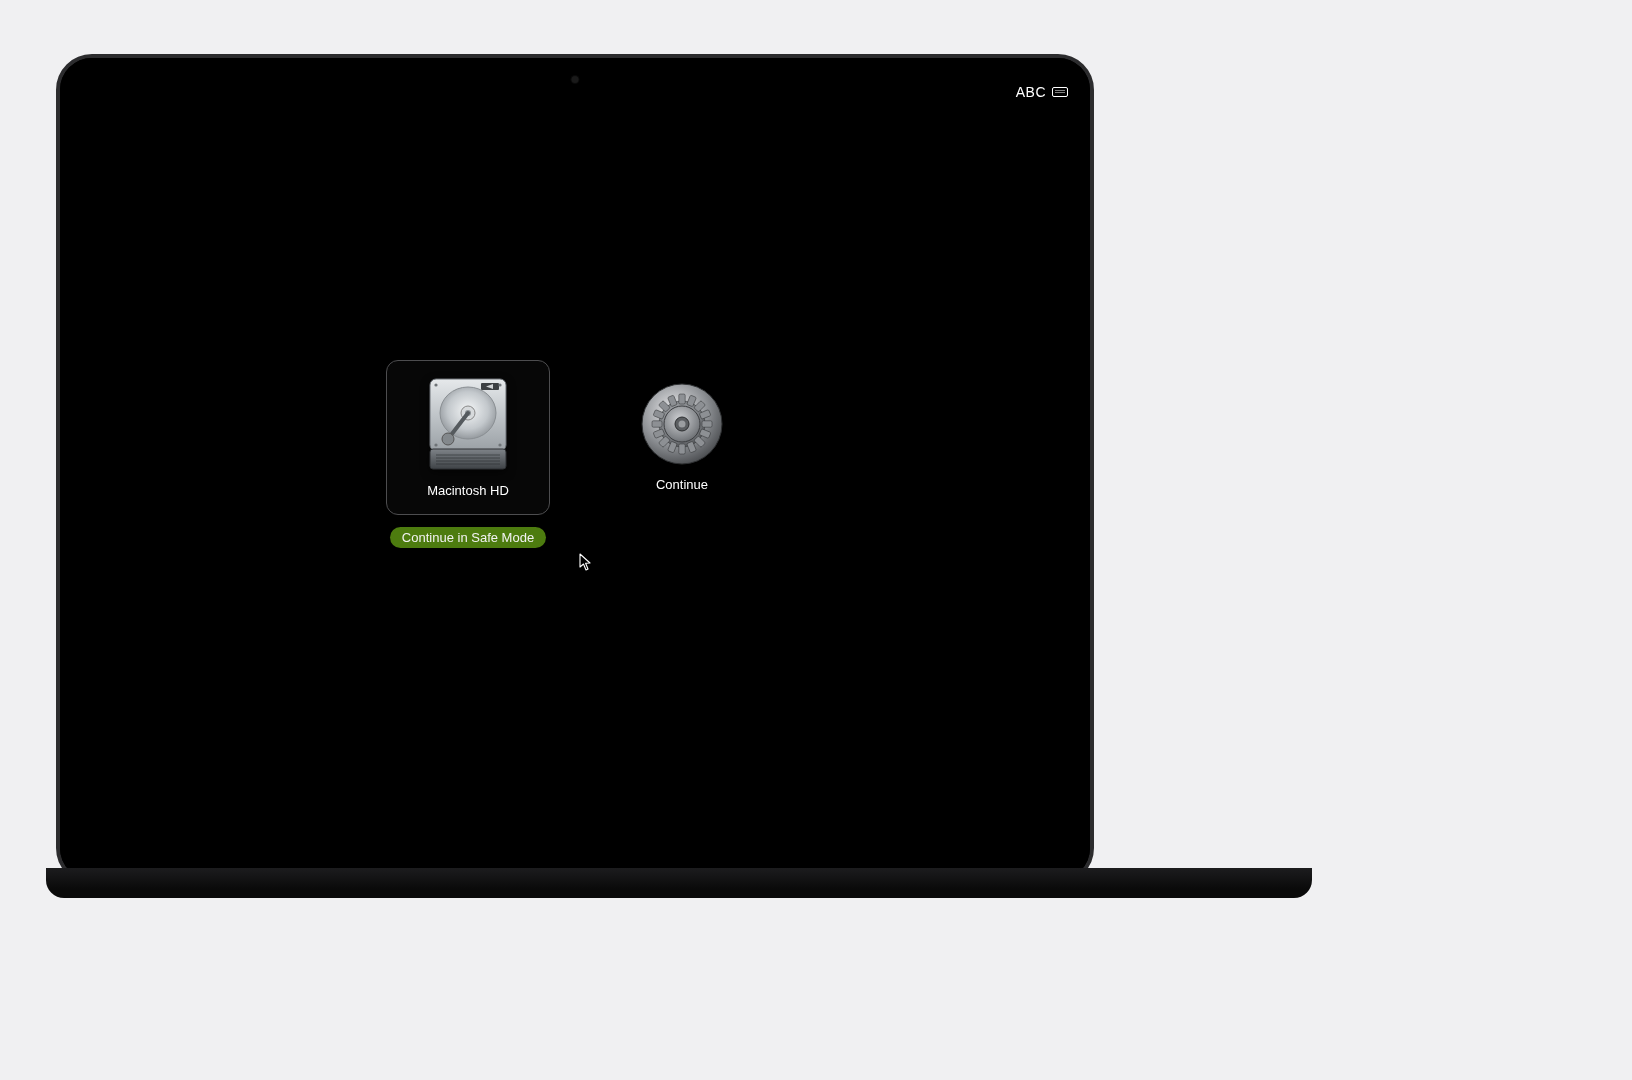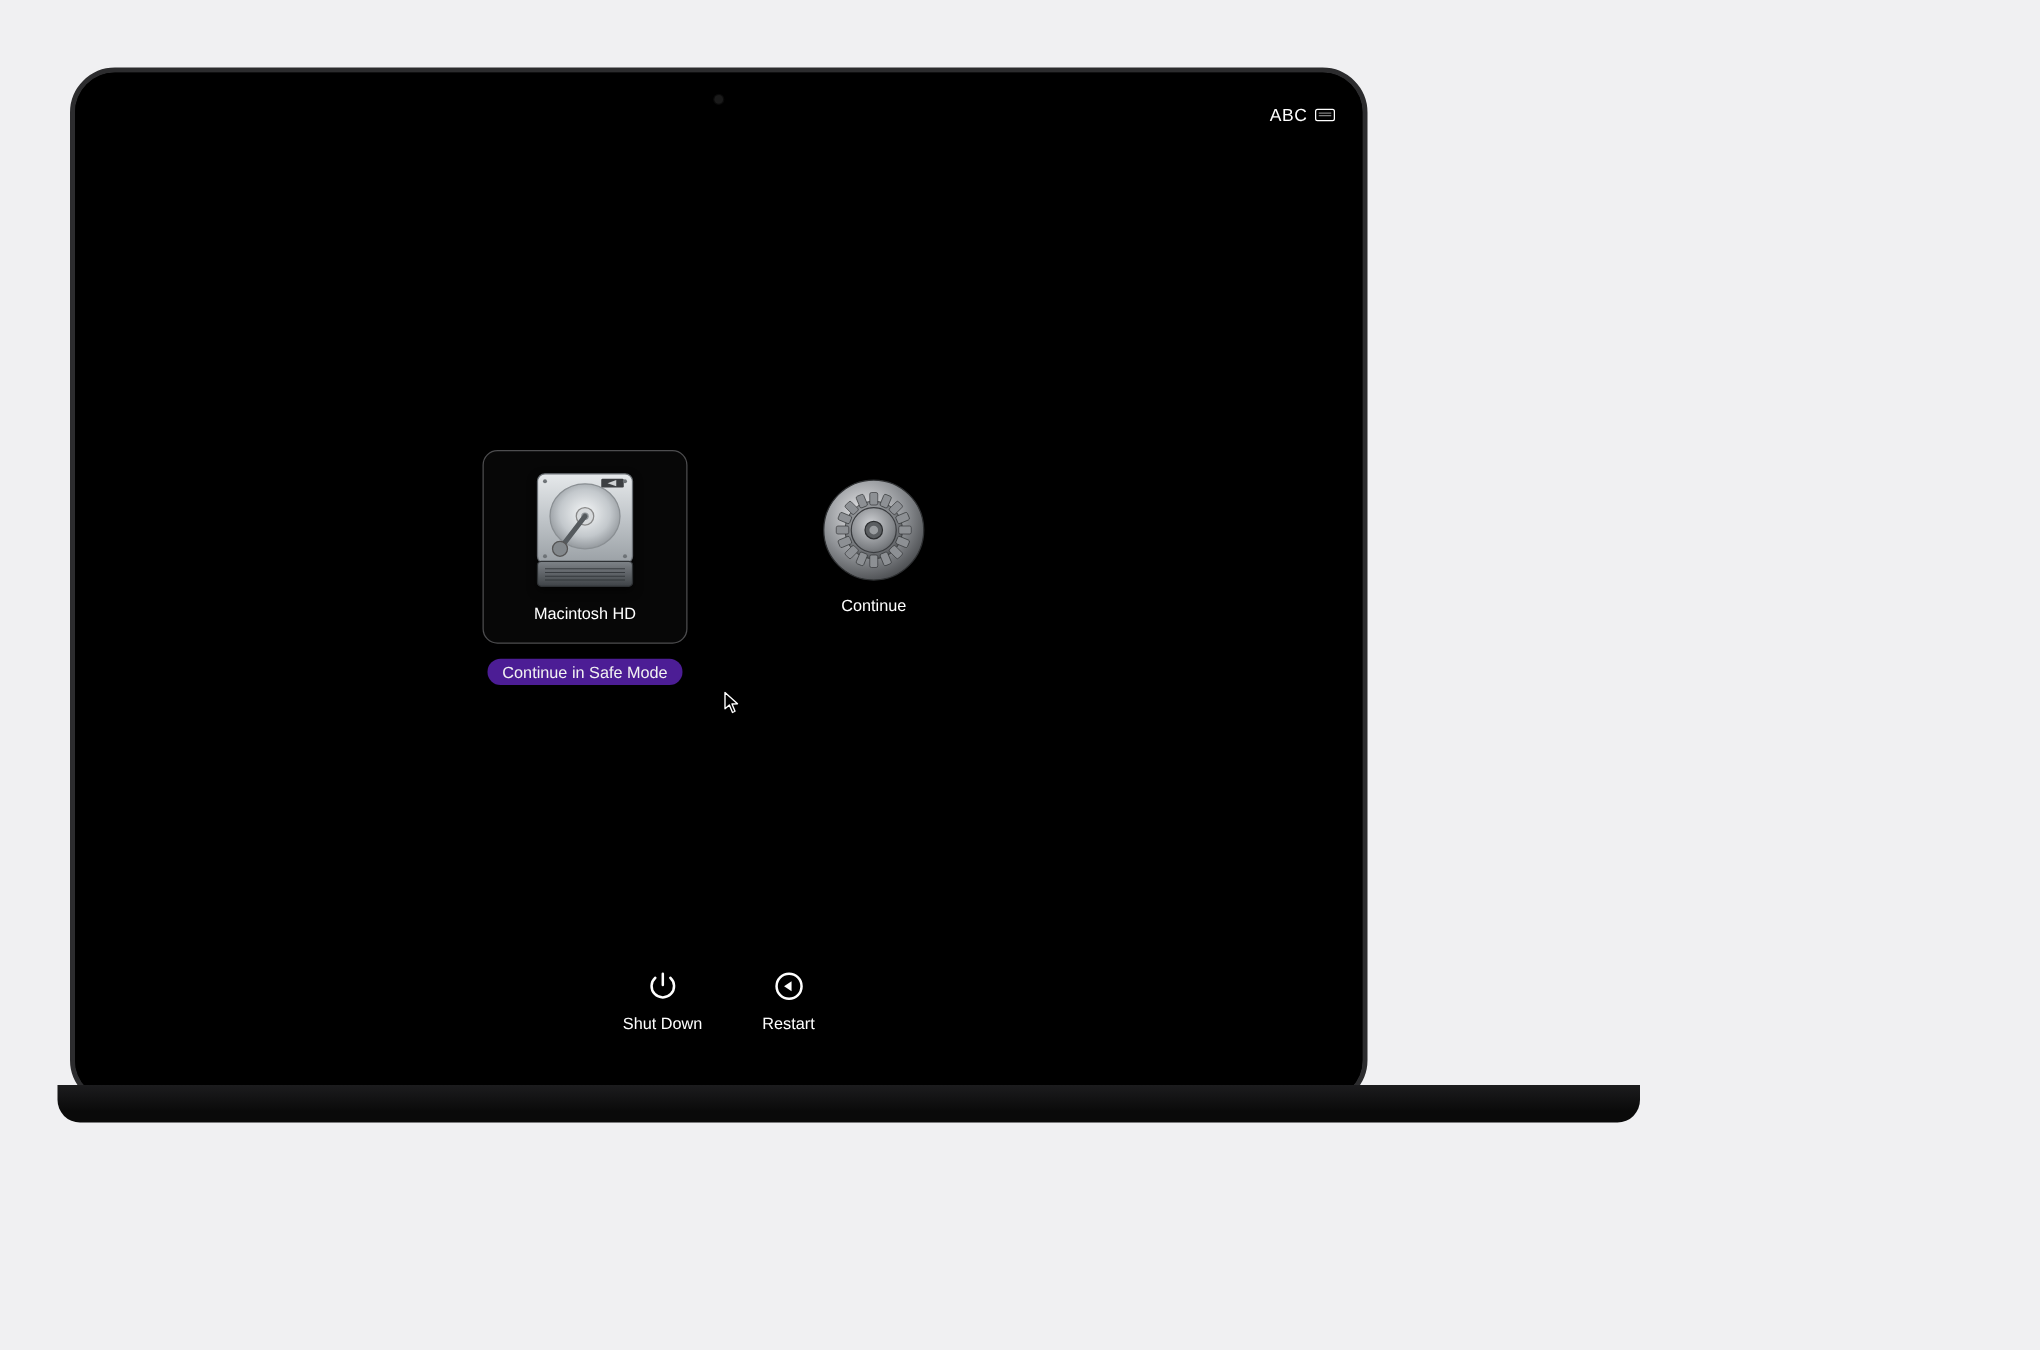--- a/index.html
+++ b/index.html
@@ -85,21 +85,20 @@
       display: flex;
       gap: 50px;
       align-items: flex-start;
     }
     
     .boot-option {
       display: flex;
       flex-direction: column;
       align-items: center;
       cursor: pointer;
-      margin-left: 17px;
     }
     
     .option-tile {
       width: 164px;
       height: 155px;
       border-radius: 12px;
       display: flex;
       flex-direction: column;
       align-items: center;
       justify-content: center;
@@ -131,21 +130,21 @@
     
     .option-label {
       color: #fff;
       font-size: 13px;
       font-weight: 400;
       text-align: center;
     }
     
     .safe-mode-pill {
       margin-top: 12px;
-      background: #4c1d95;
+      background: #4d7c0f;
       color: #f2f2f2;
       font-size: 13px;
       padding: 3px 12px;
       border-radius: 11px;
       border: none;
       cursor: pointer;
     }
     
     .cursor-pointer {
       position: absolute;
@@ -310,37 +309,17 @@
       </div>
 
     </div>
 
     <div class="cursor-pointer">
       <svg viewBox="0 0 14 18">
         <path d="M1 1 L1 14 L4.5 11 L7 17 L9 16 L6.6 10.2 L11 10 Z" fill="#000" stroke="#fff" stroke-width="1.1" stroke-linejoin="round"></path>
       </svg>
     </div>
 
-    <div class="bottom-actions">
-      <button class="action-btn">
-        <span class="action-icon">
-          <svg viewBox="0 0 26 26" fill="none" stroke="#fff" stroke-width="2" stroke-linecap="round">
-            <path d="M13 3 L13 12"></path>
-            <path d="M7 6.2 A9 9 0 1 0 19 6.2"></path>
-          </svg>
-        </span>
-        <span class="action-label">Shut Down</span>
-      </button>
-      <button class="action-btn">
-        <span class="action-icon">
-          <svg viewBox="0 0 26 26" fill="none" stroke="#fff" stroke-width="2" stroke-linecap="round" stroke-linejoin="round">
-            <circle cx="13" cy="13" r="10"></circle>
-            <polygon points="11,9 11,17 17,13" fill="#fff" stroke="none" transform="rotate(180 13 13)"></polygon>
-          </svg>
-        </span>
-        <span class="action-label">Restart</span>
-      </button>
-    </div>
 
   </div>
 </div>
 
 <div class="laptop-base"></div>
 
 </body></html>

